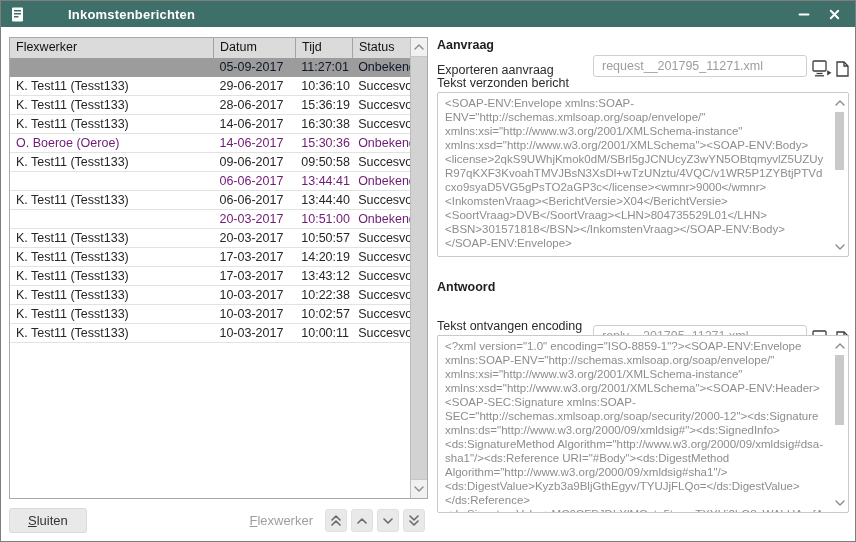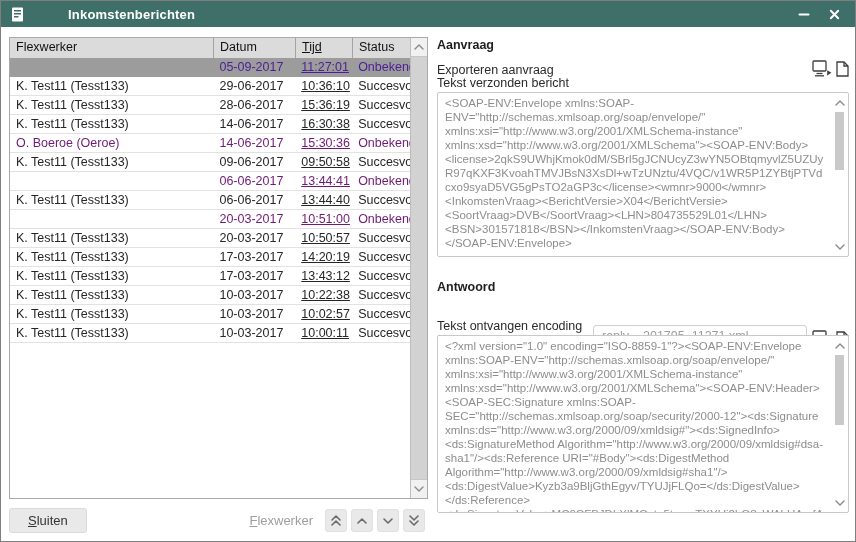--- a/index.html
+++ b/index.html
@@ -20,27 +20,27 @@
   .table{
     position:absolute;left:8px;top:36px;width:419px;height:462px;box-sizing:border-box;
     border:1px solid #a9a9a9;background:#fff;overflow:hidden;
   }
   .thead{display:flex;height:20px;background:#dbdbdb;border-bottom:1px solid #9f9f9f;
     font-size:12.5px;color:#111;}
   .th{box-sizing:border-box;padding:2px 6px;border-right:1px solid #a3a3a3;white-space:nowrap;overflow:hidden;}
   .td{box-sizing:border-box;padding:1px 6px;white-space:nowrap;overflow:hidden;}
   .td-fw,.th-fw{width:204px;}
   .td-dt,.th-dt{width:82px;}
-  .td-tj,.th-tj{width:57px;text-decoration:underline;}
+  .td-tj,.th-tj{width:57px;}
   .td-st,.th-st{width:58px;}
   .th-st{border-right:none;}
   .tbody{position:absolute;left:0;top:20px;right:17px;bottom:0;overflow:hidden;}
   .trow{display:flex;height:18px;line-height:16px;font-size:12.5px;border-bottom:1px solid #e2e2e2;background:#fff;}
   .trow.selected{background:#9c9c9c;border-bottom-color:#9c9c9c;}
-  .trow.selected .td{color:#4c1d95;}
+  .trow.selected .td{color:#0f172a;}
   .trow.orange .td{color:#701a75;}
   
   .vscroll{position:absolute;top:0;right:0;width:17px;bottom:0;box-sizing:border-box;border-left:1px solid #bdbdbd;background:#fff;}
   .vs-btn{position:absolute;left:0;right:0;height:18px;display:flex;align-items:center;justify-content:center;background:#f1f1f1;}
   .vs-btn.top{top:0;border-bottom:1px solid #c7c7c7;}
   .vs-btn.bottom{bottom:0;border-top:1px solid #c7c7c7;}
   .vs-track{position:absolute;left:0;right:0;top:19px;bottom:19px;background:#d2d2d2;}
   
   .heading{position:absolute;left:436px;font-size:12.5px;font-weight:bold;color:#1e1e1e;}
   .field-label{font-size:12.5px;color:#2a2a2a;}
@@ -217,20 +217,21 @@
             <path d="M1 1l4 4 4-4"></path>
           </svg>
       </div>
     </div>
   </div>
 
   <div class="heading" style="top:37px;">Aanvraag</div>
 
   <div class="export-row" style="top:52px;">
     <span class="field-label">Exporteren aanvraag</span>
+    <input class="file-input" type="text" value="request__201795_11271.xml" style="">
     <span class="exp-icons">
       <span style="display:flex;">
         <svg width="21" height="17" viewBox="0 0 21 17">
           <rect class="icon-stroke" x="1" y="1" width="13" height="10" rx="1"></rect>
           <path d="M4.5 13.5h6" stroke="#3d3d3d" stroke-width="1.3"></path>
           <path d="M3 15.8h9" stroke="#3d3d3d" stroke-width="1.3"></path>
           <path d="M15.2 10.2l4.2 2.6-4.2 2.6z" fill="#3d3d3d"></path>
         </svg>
       </span>
       <span style="display:flex;">

